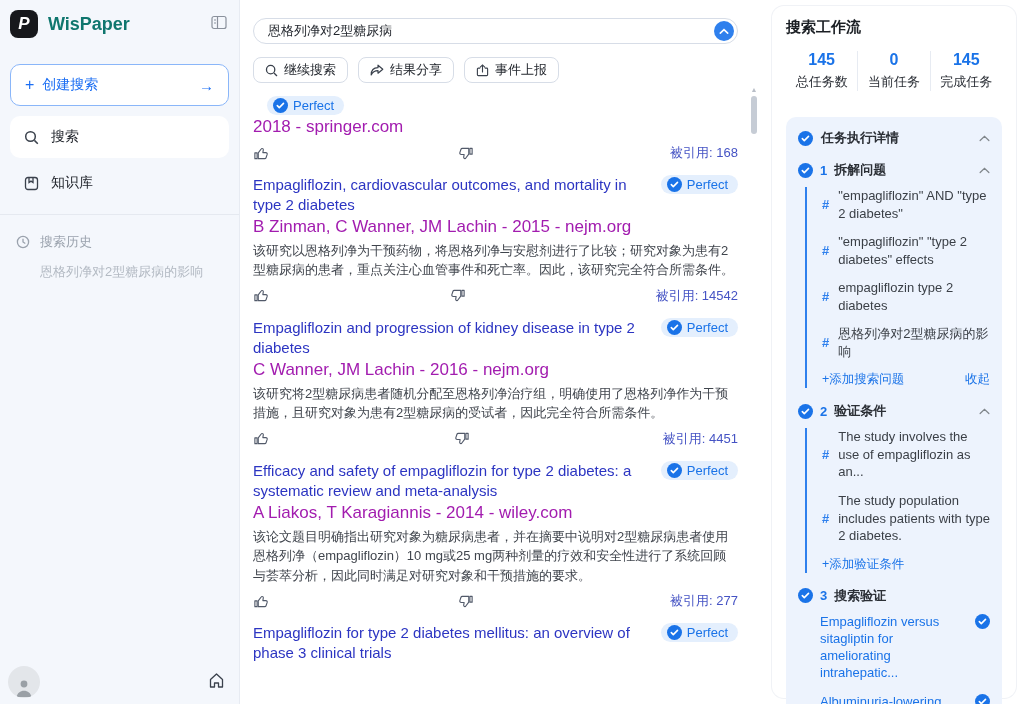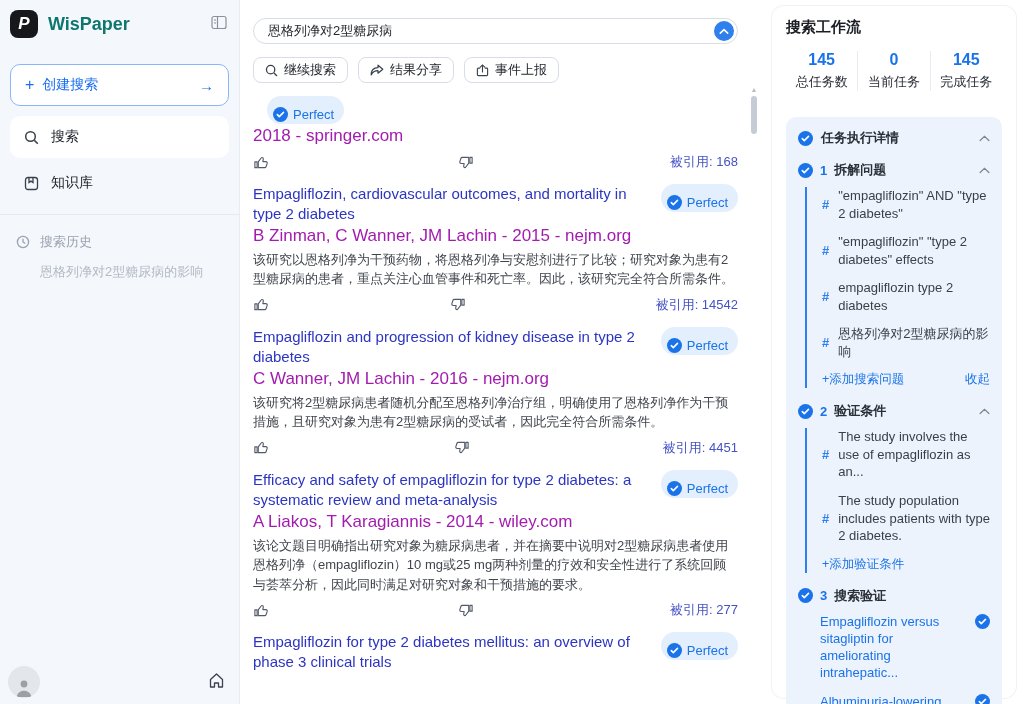--- a/index.html
+++ b/index.html
@@ -44,21 +44,21 @@
     background:#2f80ed; border:none; display:flex; align-items:center; justify-content:center; cursor:pointer; }
   .toolbar { display:flex; gap:10px; margin-top:13px; }
   .chip { height:26px; background:#fff; border:1px solid #d7dde7; border-radius:8px;
     display:flex; align-items:center; gap:6px; padding:0 11px; font-size:13px; color:#23272e; cursor:pointer; }
   .chip svg { color:#3a414c; }
   .results { margin-top:13px; }
   .result { margin-bottom:13px; }
   .r-head { display:flex; align-items:flex-start; }
   .r-title { flex:1; color:#2c35c2; font-size:15px; font-weight:500; line-height:1.33; cursor:pointer; }
   .badge { display:inline-flex; align-items:center; gap:5px; background:#e4effd; color:#1a73e8;
-    border-radius:999px; padding:11px 10px 2px 6px; font-size:13px; margin-left:14px; flex:none; }
+    border-radius:999px; padding:2px 10px 2px 6px; font-size:13px; margin-left:14px; flex:none; }
   .r-meta { color:#a21caf; font-size:17px; margin-top:2px; }
   .r-snippet { color:#40454d; font-size:13px; line-height:1.5; margin-top:4px; }
   .r-foot { display:flex; align-items:center; margin-top:7px;justify-content:space-between; }
   .thumb { color:#525a6a; cursor:pointer; display:flex; margin-right:22px; }
   .cited { color:#4553c4; font-size:13px; margin-left:6px; cursor:pointer; }
   .main-scroll { position:absolute; right:4px; top:86px; width:8px; text-align:center; }
   .main-scroll .cap { color:#b9bec7; font-size:7px; line-height:8px; }
   .main-scroll .thumbbar { width:6px; height:38px; background:#c6ccd5; border-radius:3px; margin:2px auto 0; cursor:pointer; }
 
   

